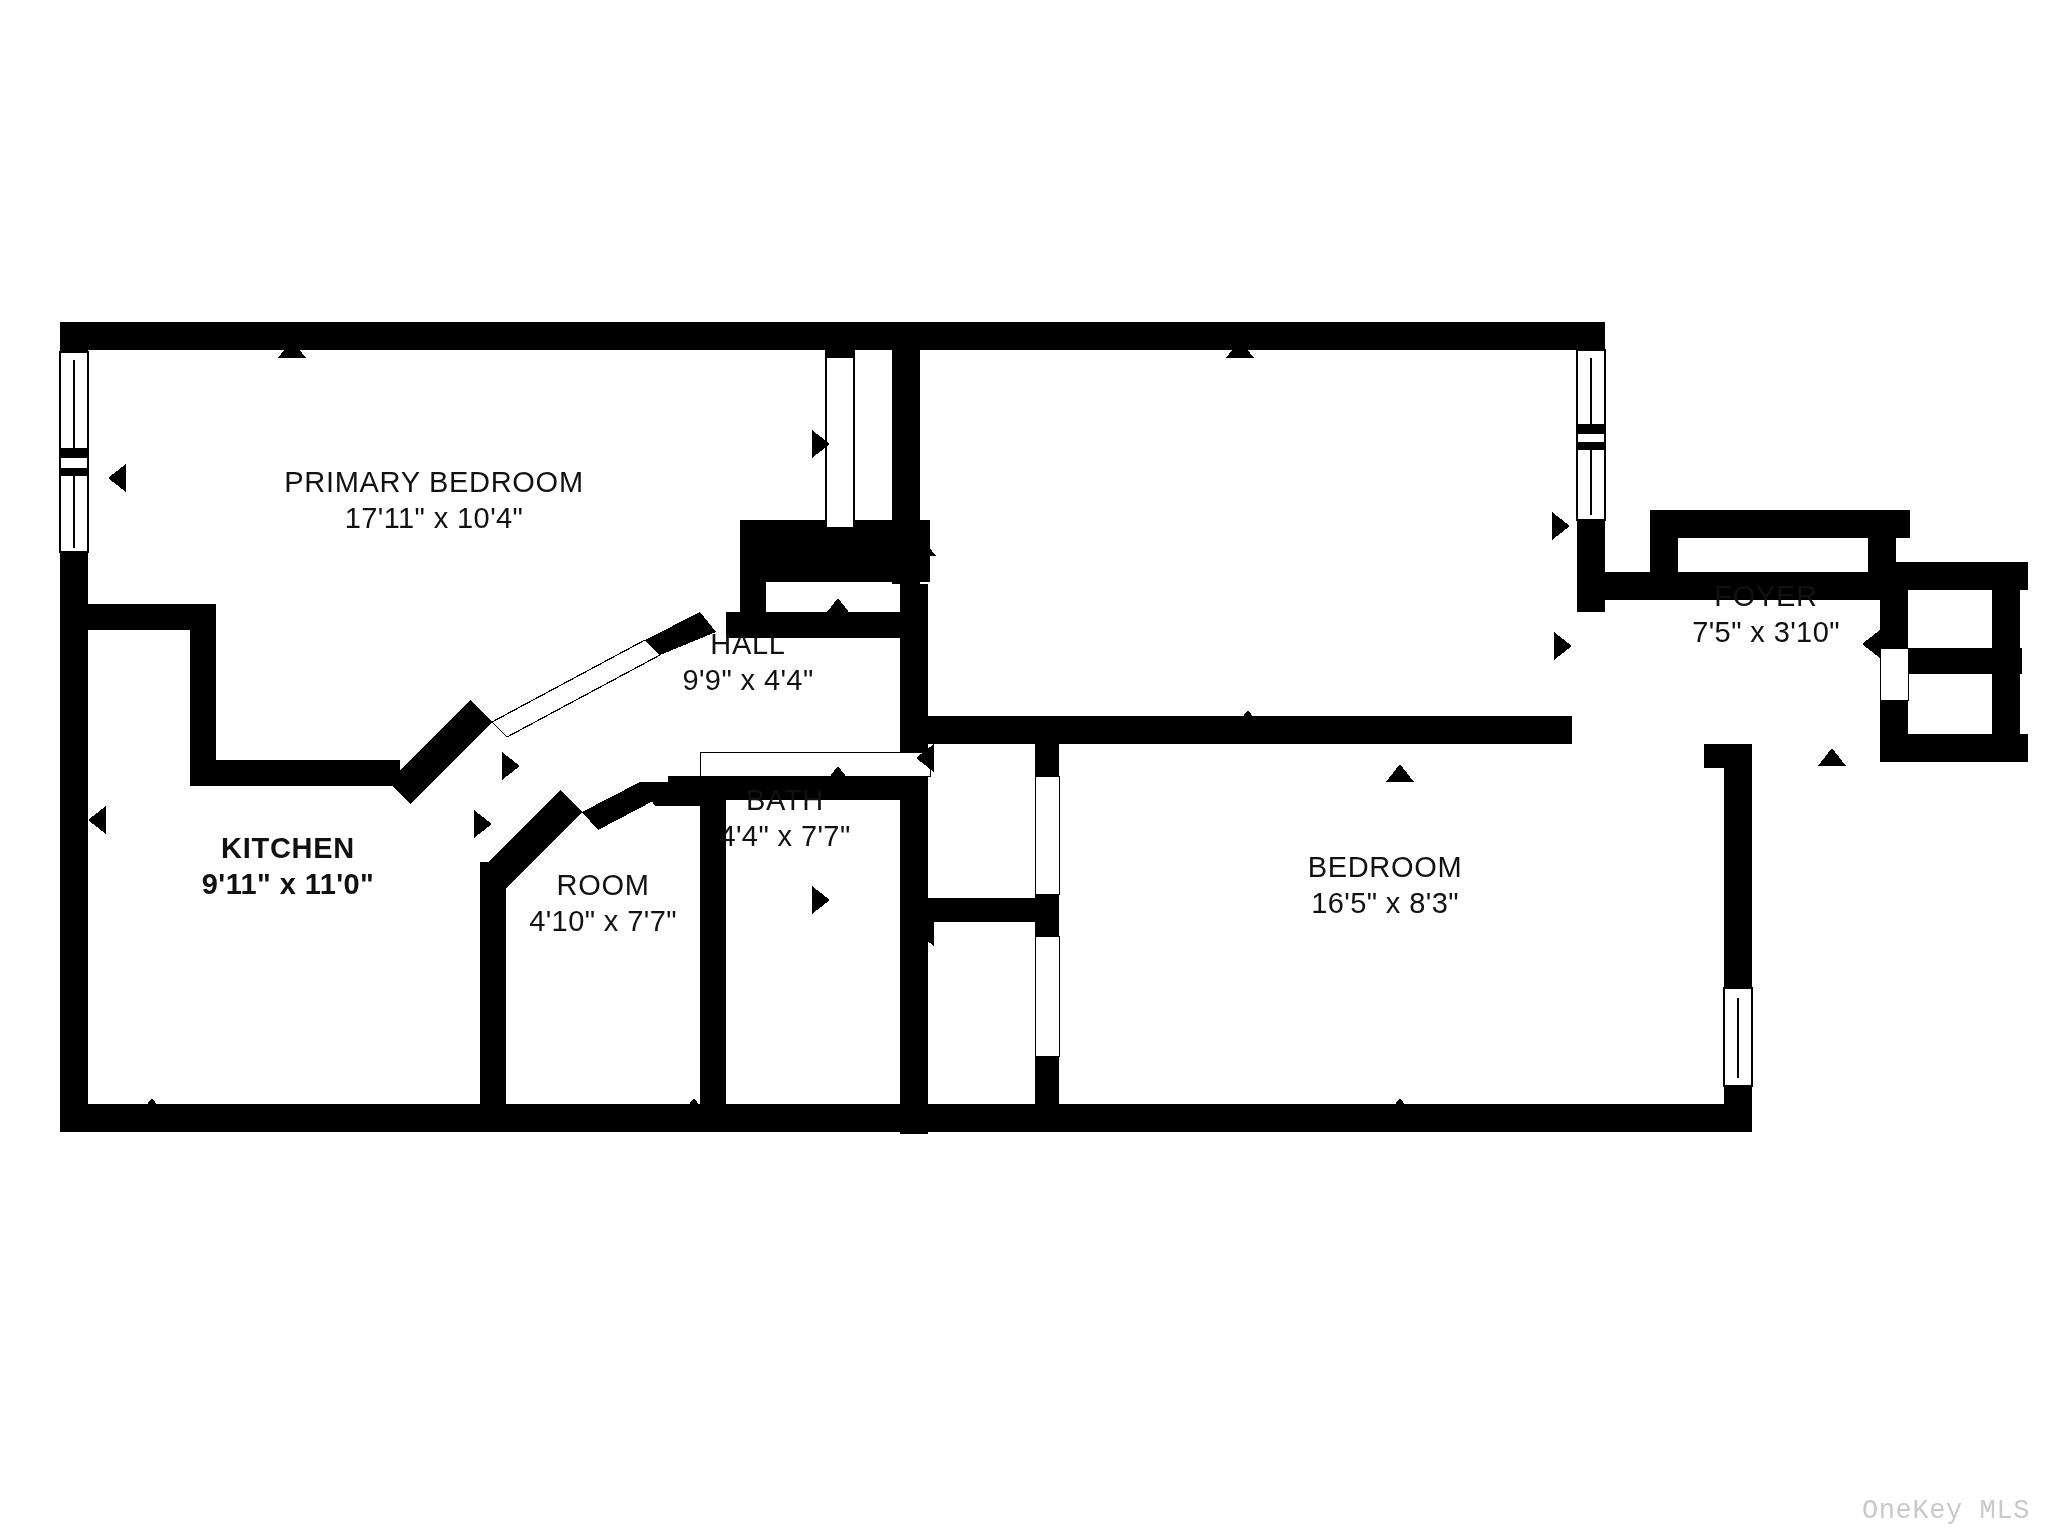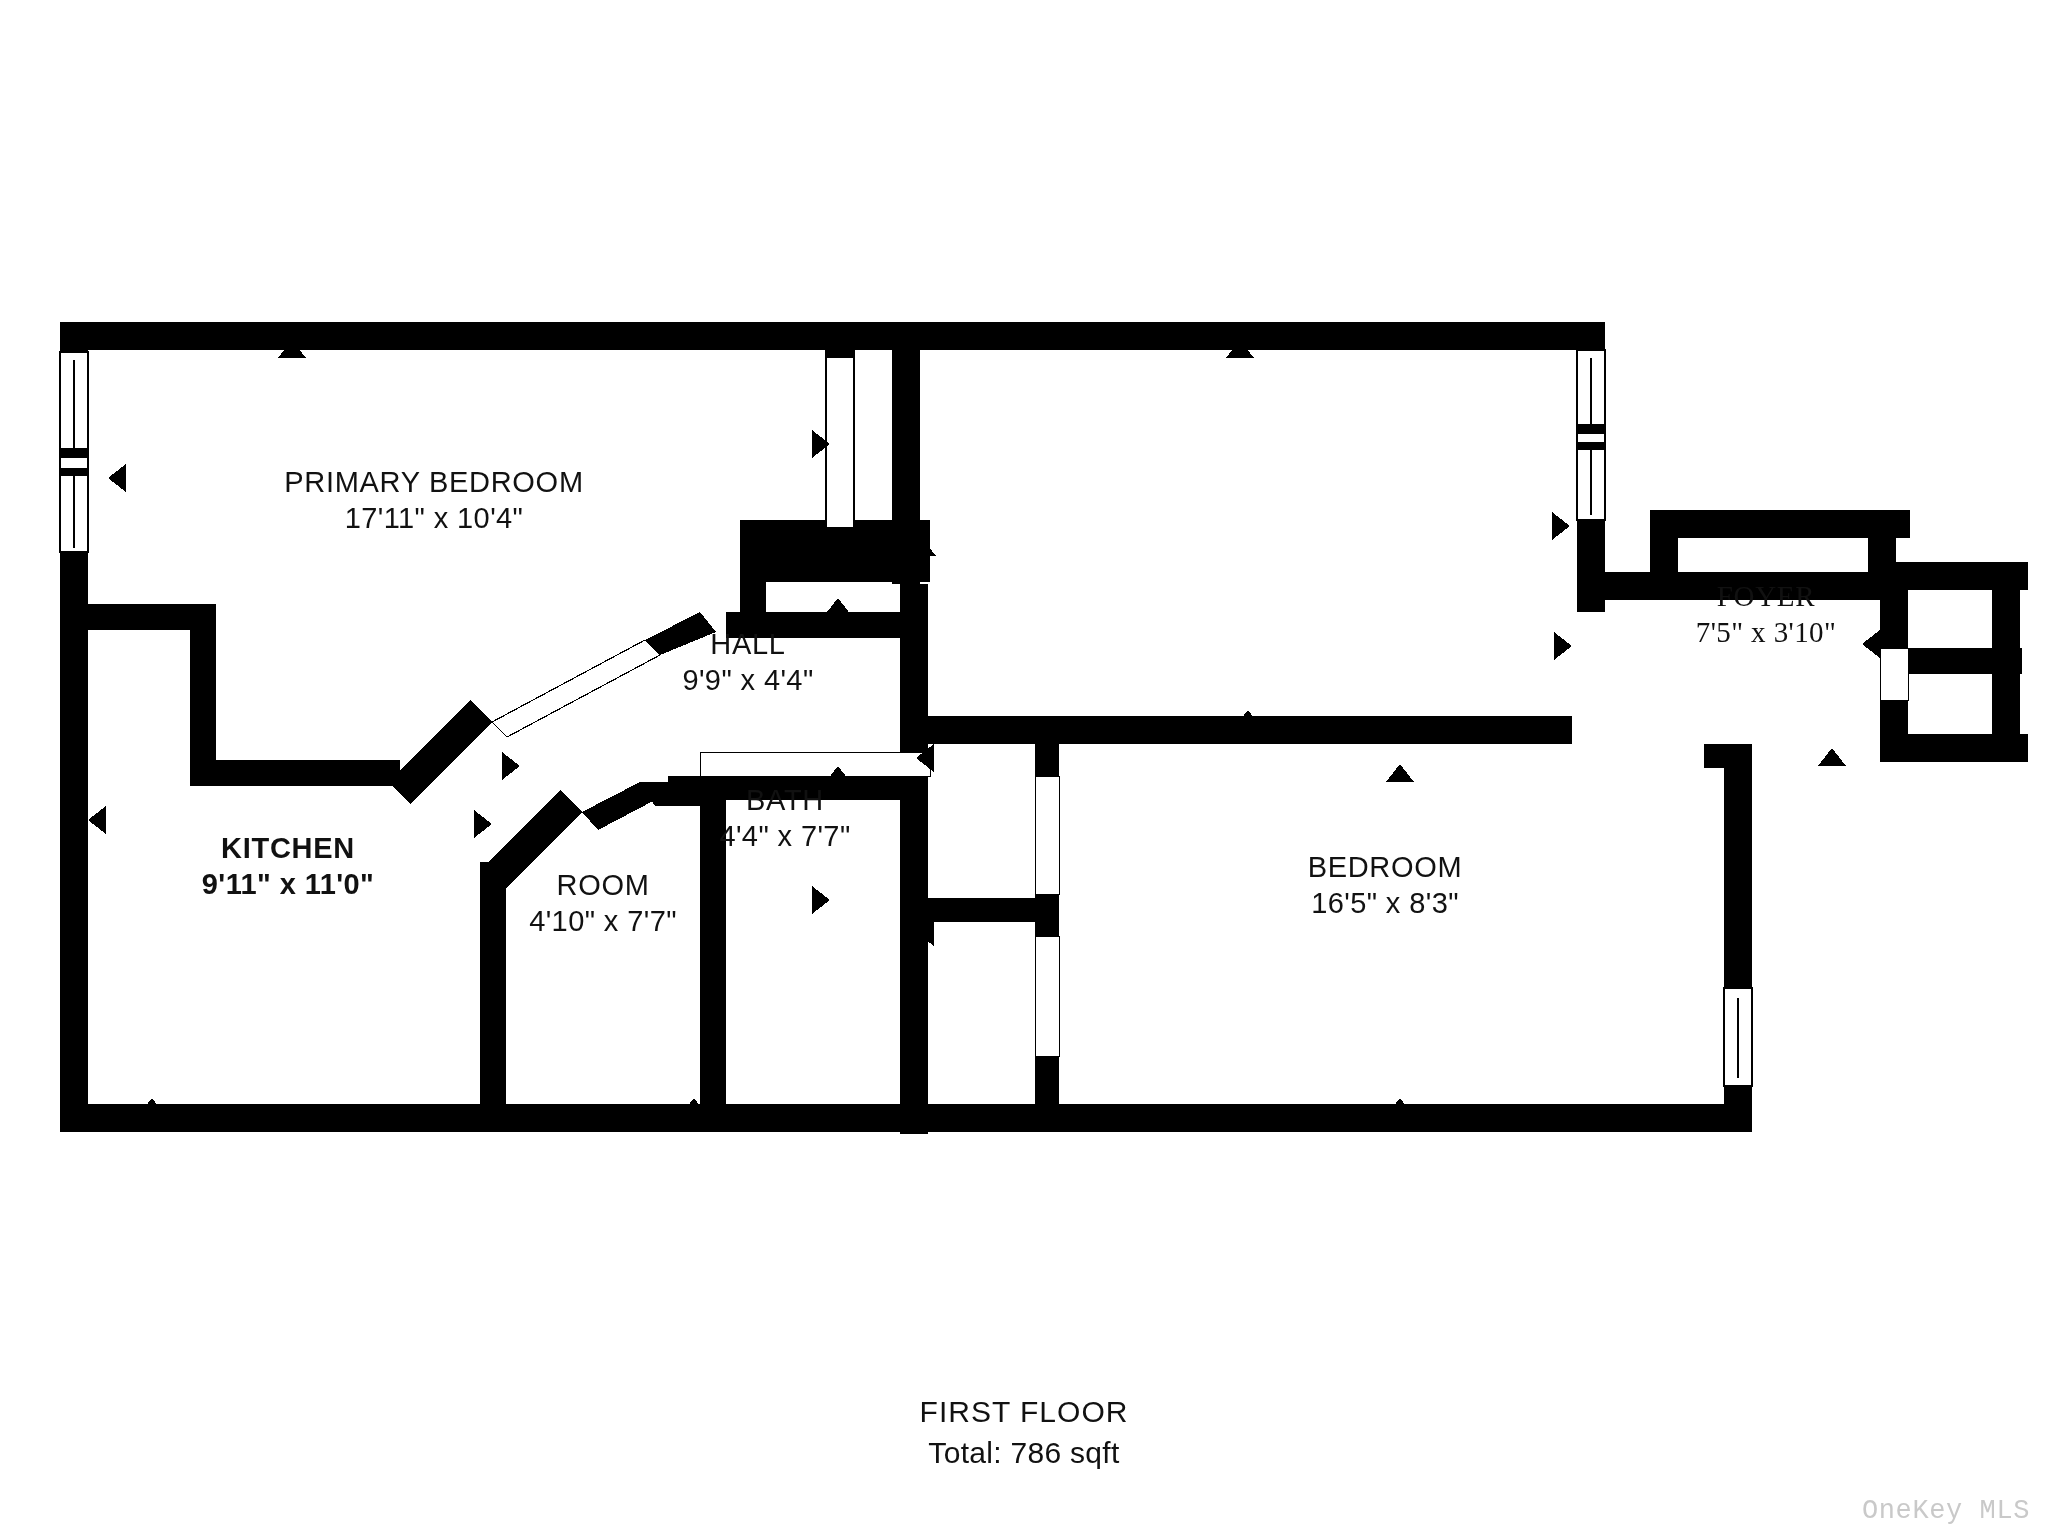--- a/index.html
+++ b/index.html
@@ -212,21 +212,21 @@
       </g>
     </g>
   </svg>
 
   <div class="room-label" style="left:434px; top:500px; transform:translate(-50%,-50%);">
     <span class="rl-name">PRIMARY BEDROOM</span>
     <span class="rl-dims">17'11" x 10'4"</span>
   </div>
 
 
-  <div class="room-label" style="left:1766px; top:614px; transform:translate(-50%,-50%);font-family:Liberation Serif, serif;">
+  <div class="room-label" style="left:1766px; top:614px; transform:translate(-50%,-50%);">
     <span class="rl-name">FOYER</span>
     <span class="rl-dims">7'5" x 3'10"</span>
   </div>
 
   <div class="room-label" style="left:748px; top:662px; transform:translate(-50%,-50%);">
     <span class="rl-name">HALL</span>
     <span class="rl-dims">9'9" x 4'4"</span>
   </div>
 
   <div class="room-label" style="left:785px; top:818px; transform:translate(-50%,-50%);">
@@ -242,20 +242,16 @@
   <div class="room-label" style="left:603px; top:903px; transform:translate(-50%,-50%);">
     <span class="rl-name">ROOM</span>
     <span class="rl-dims">4'10" x 7'7"</span>
   </div>
 
   <div class="room-label" style="left:1385px; top:885px; transform:translate(-50%,-50%);">
     <span class="rl-name">BEDROOM</span>
     <span class="rl-dims">16'5" x 8'3"</span>
   </div>
 
-  <div class="footer-block" style="left:1024px; top:1432px; transform:translate(-50%,-50%);">
-    <span class="ft-title">FIRST FLOOR</span>
-    <span class="ft-total">Total:  786 sqft</span>
-  </div>
 
   <div class="watermark">OneKey MLS</div>
 
 </div>
 
 </body></html>

